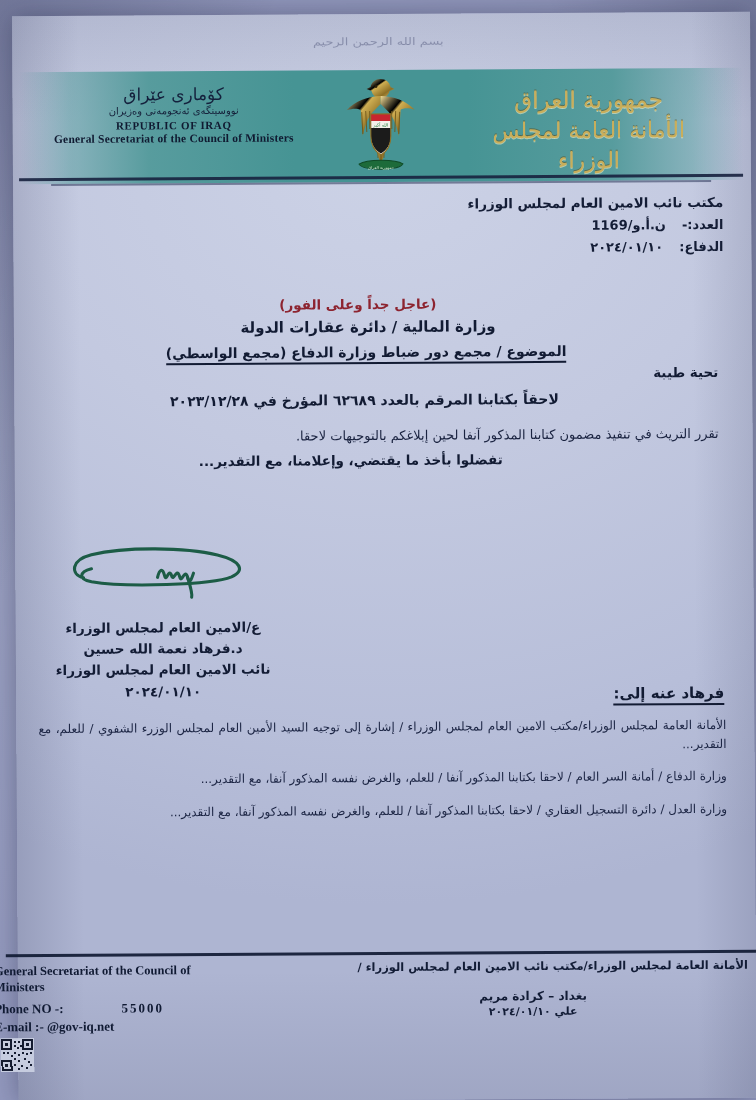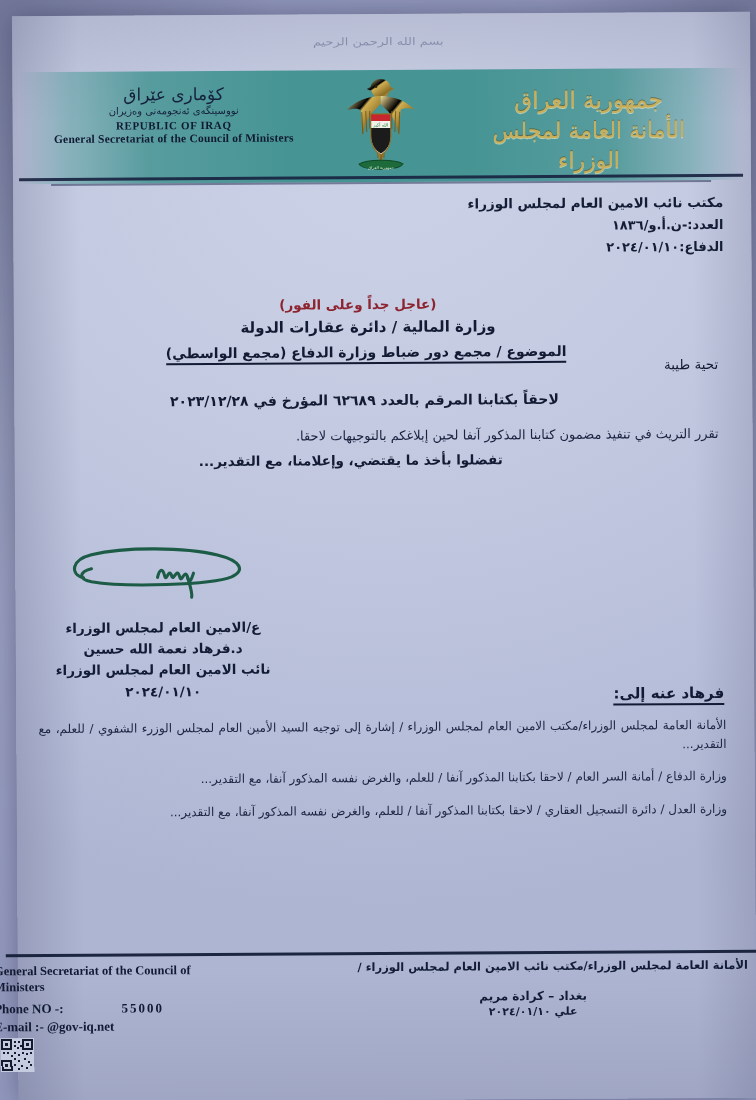--- a/index.html
+++ b/index.html
@@ -97,34 +97,34 @@
   
   .rule-a{position:absolute;left:18px;right:14px;top:176px;height:3px;
     background:#17213e;opacity:.9;}
   .rule-b{position:absolute;left:50px;right:46px;top:182px;height:2px;
     background:#2a3558;opacity:.55;}
 
   
   .refblock{position:absolute;right:34px;top:196px;width:330px;direction:rtl;text-align:right;}
   .ref-office{font-size:13.5px;font-weight:bold;color:#141d36;letter-spacing:.2px;}
   .ref-line{margin-top:7px;font-size:13px;font-weight:bold;color:#141d36;}
-  .ref-line .lbl{}
+  .ref-line .lbl{margin-left:16px;}
 
   
   .urgent{position:absolute;top:296px;left:0;right:0;text-align:center;
     font-size:13.5px;font-weight:bold;color:#8d2430;letter-spacing:.2px;
     transform:translateX(-22px);}
   .addressee{position:absolute;top:318px;left:0;right:0;text-align:center;
     font-size:15px;font-weight:bold;color:#121b33;transform:translateX(-12px);}
   .subject{position:absolute;top:344px;left:0;right:0;text-align:center;
     font-size:14px;font-weight:bold;color:#121b33;transform:translateX(-14px);}
   .subject span{border-bottom:2px solid #121b33;padding-bottom:2px;}
 
-  .greeting{position:absolute;top:358px;right:40px;
-    font-size:13.5px;font-weight:normal;color:#121b33;}
+  .greeting{position:absolute;top:366px;right:40px;
+    font-size:13.5px;font-weight:bold;color:#121b33;}
 
   .ref-sentence{position:absolute;top:392px;left:0;right:0;text-align:center;
     font-size:14px;font-weight:bold;color:#121b33;transform:translateX(-16px);}
   .para{position:absolute;top:426px;left:110px;right:40px;
     text-align:justify;direction:rtl;
     font-size:13px;color:#1a2340;line-height:1.5;}
   .closing{position:absolute;top:452px;left:0;right:0;text-align:center;
     font-size:13.5px;font-weight:bold;color:#121b33;transform:translateX(-30px);}
 
   
@@ -218,21 +218,21 @@
         <div class="lh-ar2">الأمانة العامة لمجلس الوزراء</div>
       </div>
     </div>
 
     <div class="rule-a"></div>
     <div class="rule-b"></div>
 
     <div class="refblock">
       <div class="ref-office">مكتب نائب الامين العام لمجلس الوزراء</div>
       <div class="ref-line">
-        <span class="lbl">العدد:-</span><span>ن.أ.و/١٨٣٦</span>
+        <span class="lbl">العدد:-</span><span>ن.أ.و/1169</span>
       </div>
       <div class="ref-line">
         <span class="lbl">الدفاع:</span><span>٢٠٢٤/٠١/١٠</span>
       </div>
     </div>
 
     <div class="urgent">(عاجل جداً وعلى الفور)</div>
     <div class="addressee">وزارة المالية / دائرة عقارات الدولة</div>
     <div class="subject">
       <span>الموضوع / مجمع دور ضباط وزارة الدفاع (مجمع الواسطي)</span>

